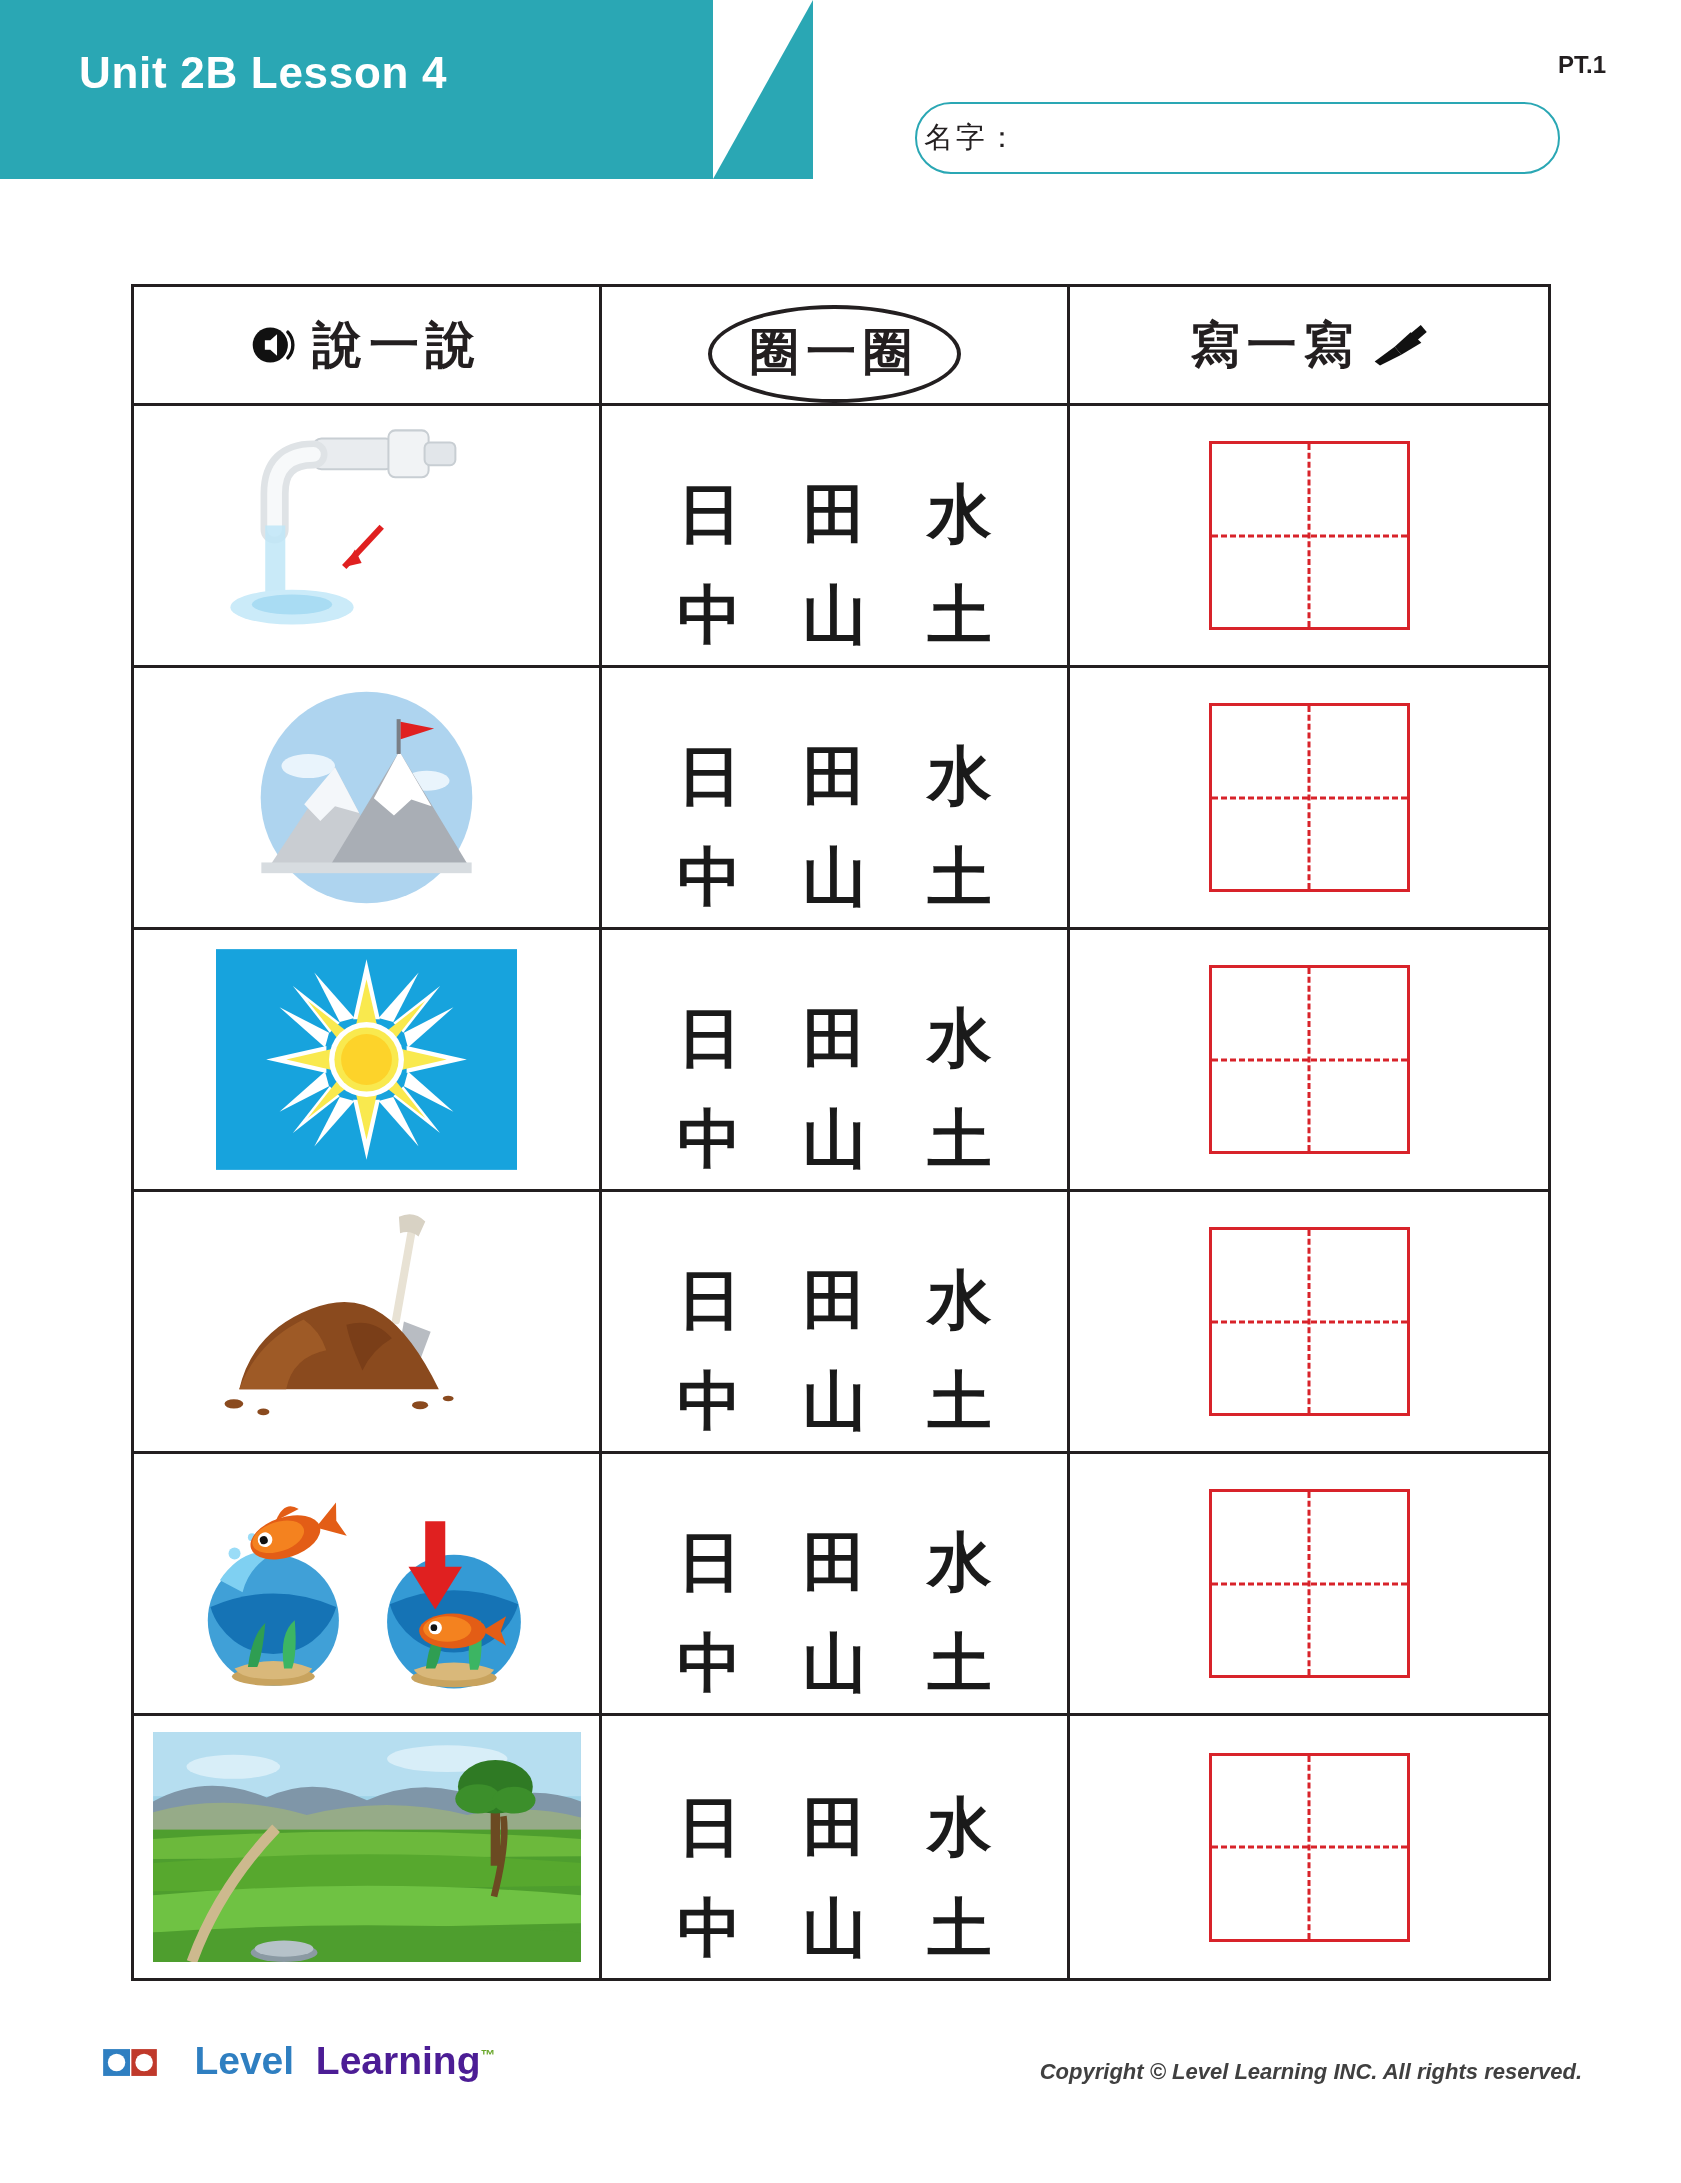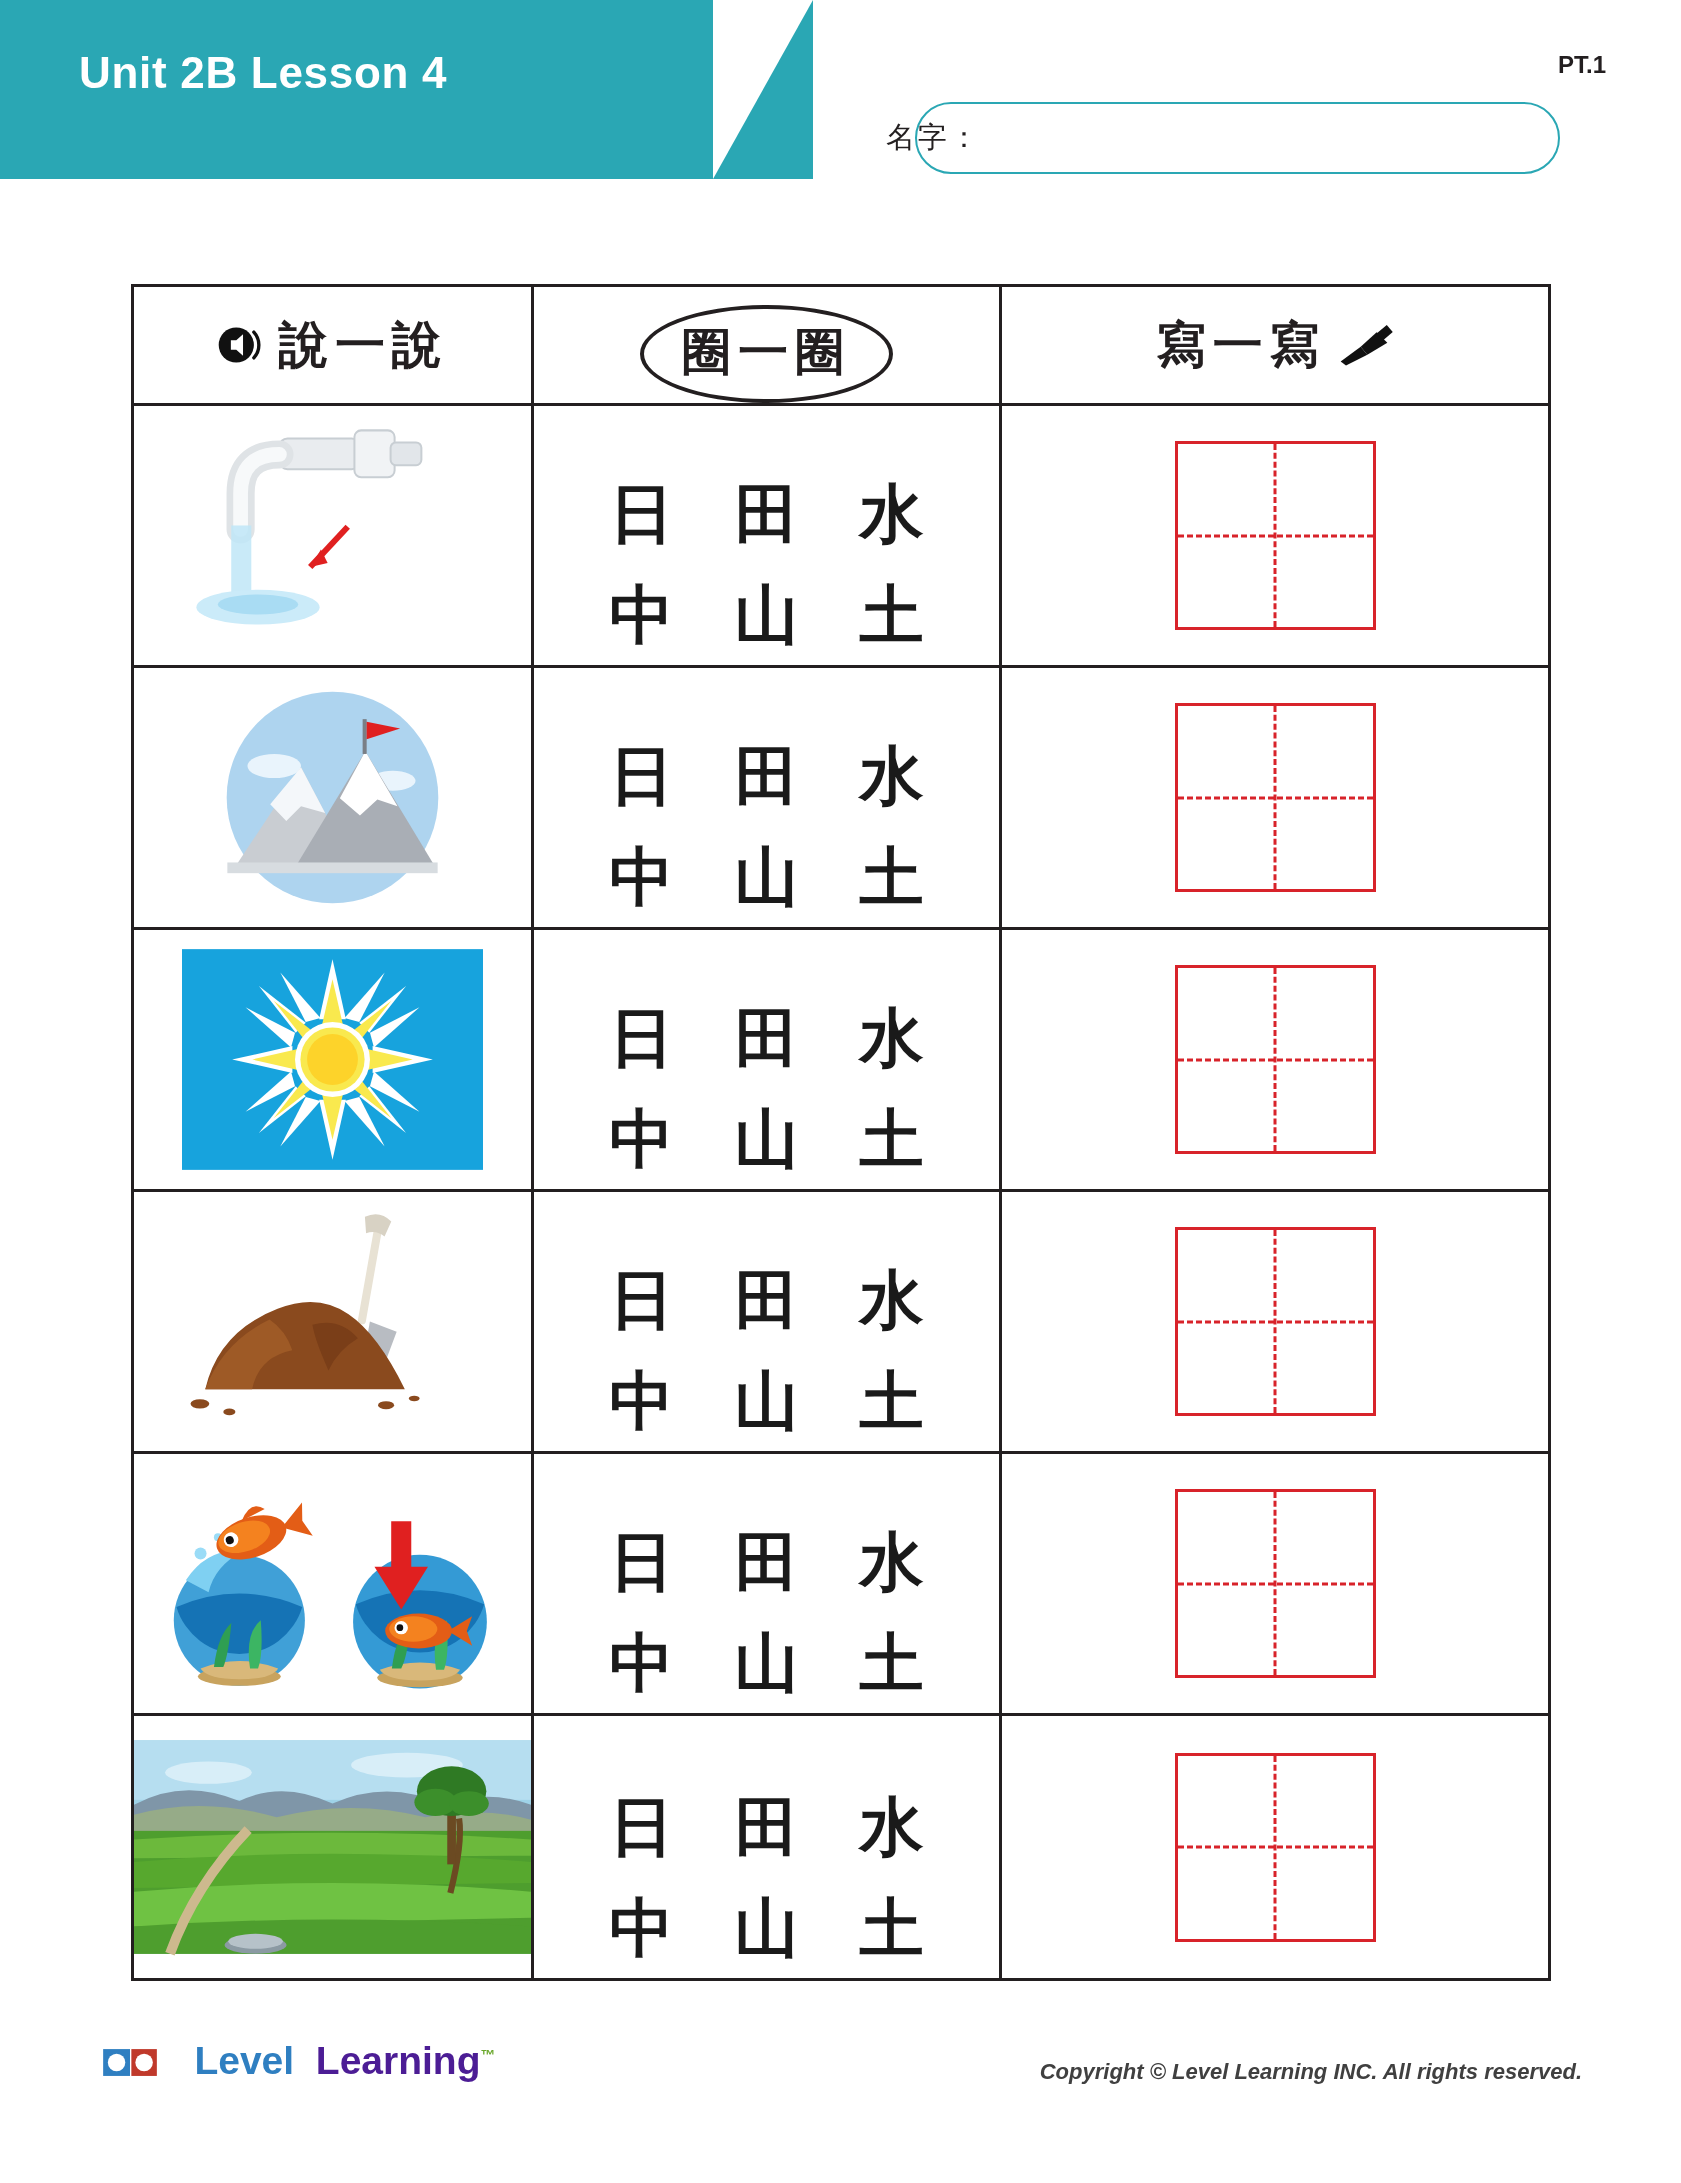--- a/index.html
+++ b/index.html
@@ -54,21 +54,21 @@
     left: 915px;
     width: 645px;
     height: 72px;
     border: 2.7px solid #2aa7b4;
     border-radius: 36px;
     background: #ffffff;
   }
   .name-label {
     position: absolute;
     top: 118px;
-    left: 886px;
+    left: 924px;
     font-size: 29px;
     color: #231f20;
     font-family: "DejaVu Sans", sans-serif;
     letter-spacing: 2.7px;
   }
 
   
   .sheet {
     position: absolute;
     top: 284px;
@@ -80,21 +80,21 @@
     display: flex;
     height: 119px;
     border-bottom: 3.3px solid #231f20;
   }
   .row {
     display: flex;
     height: 262px;
     border-bottom: 3.3px solid #231f20;
   }
   .row:last-child { border-bottom: none; }
-  .c1 { width: 400px; border-right: 3.3px solid #231f20; position: relative; display:flex; align-items:center; justify-content:center; }
+  .c1 { width: 468px; border-right: 3.3px solid #231f20; position: relative; display:flex; align-items:center; justify-content:center; }
   .c2 { width: 468px; border-right: 3.3px solid #231f20; position: relative; display:flex; align-items:flex-end; justify-content:center; }
   .c3 { flex: 1; position: relative; display:flex; align-items:center; justify-content:center;border-radius:16px; }
 
   .hdr-text {
     font-family: "DejaVu Serif", serif;
     font-size: 50px;
     font-weight: bold;
     color: #231f20;
     letter-spacing: 6.7px;
   }

